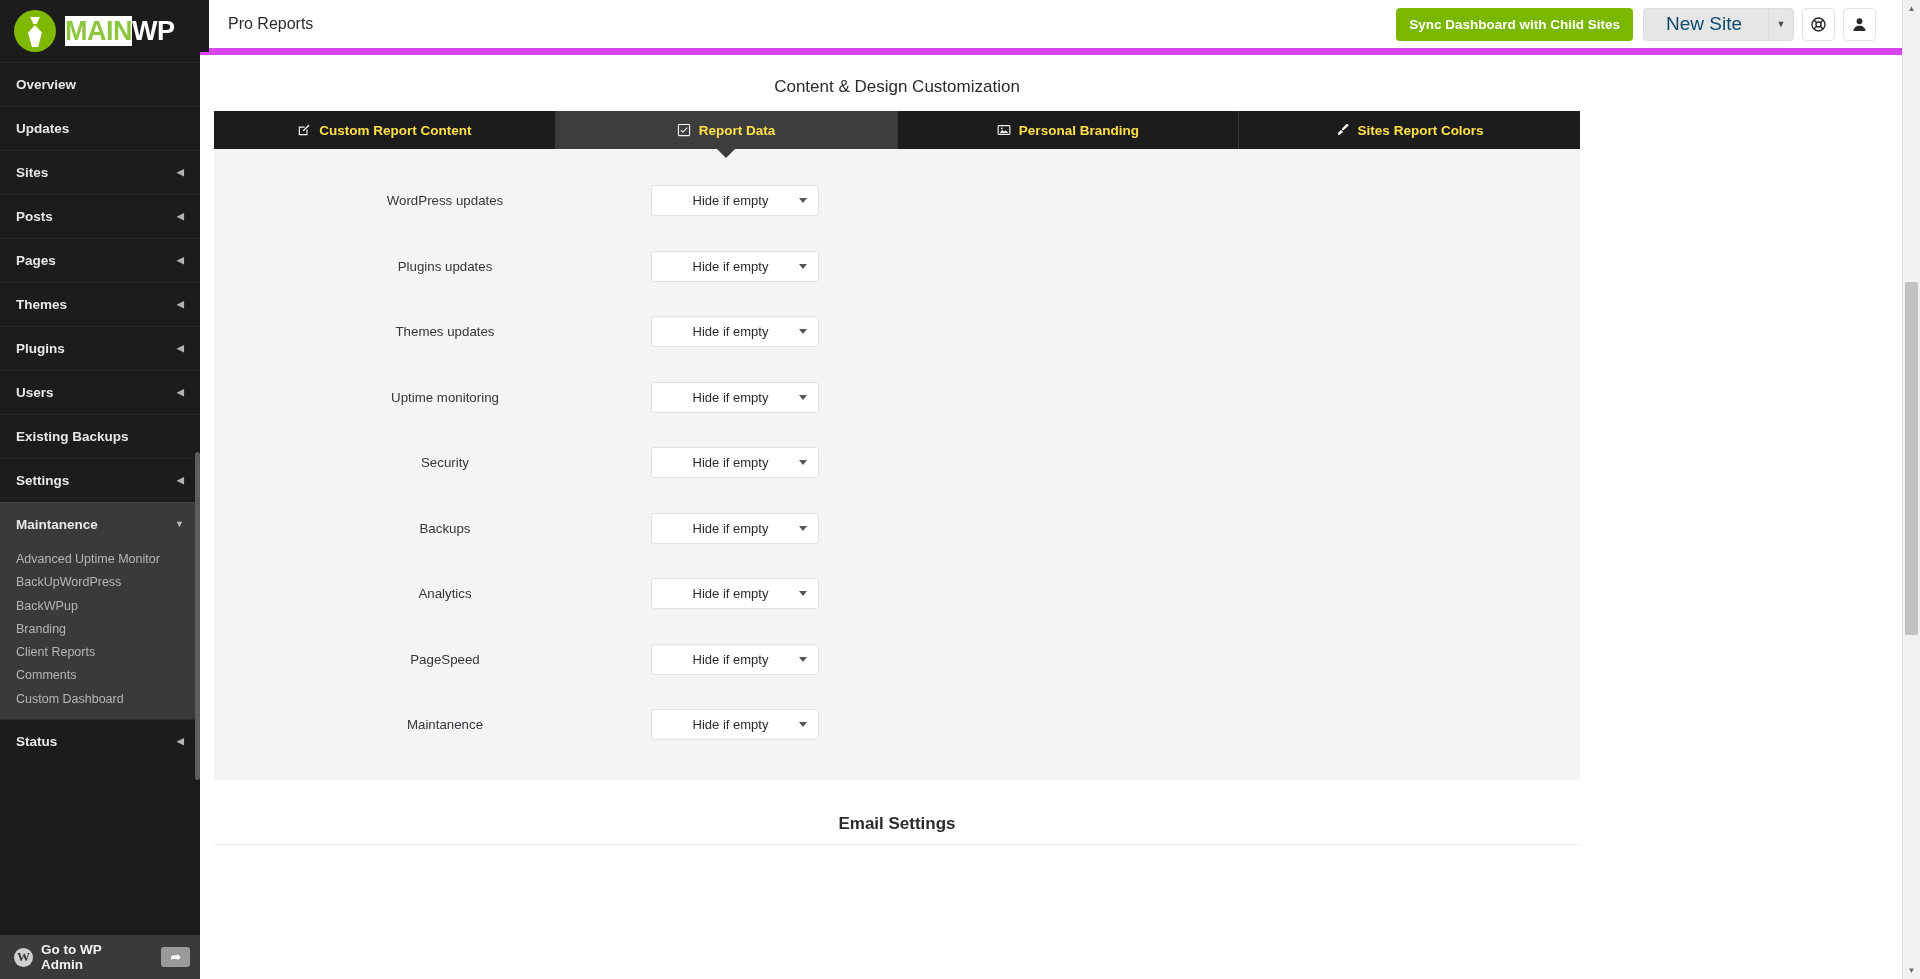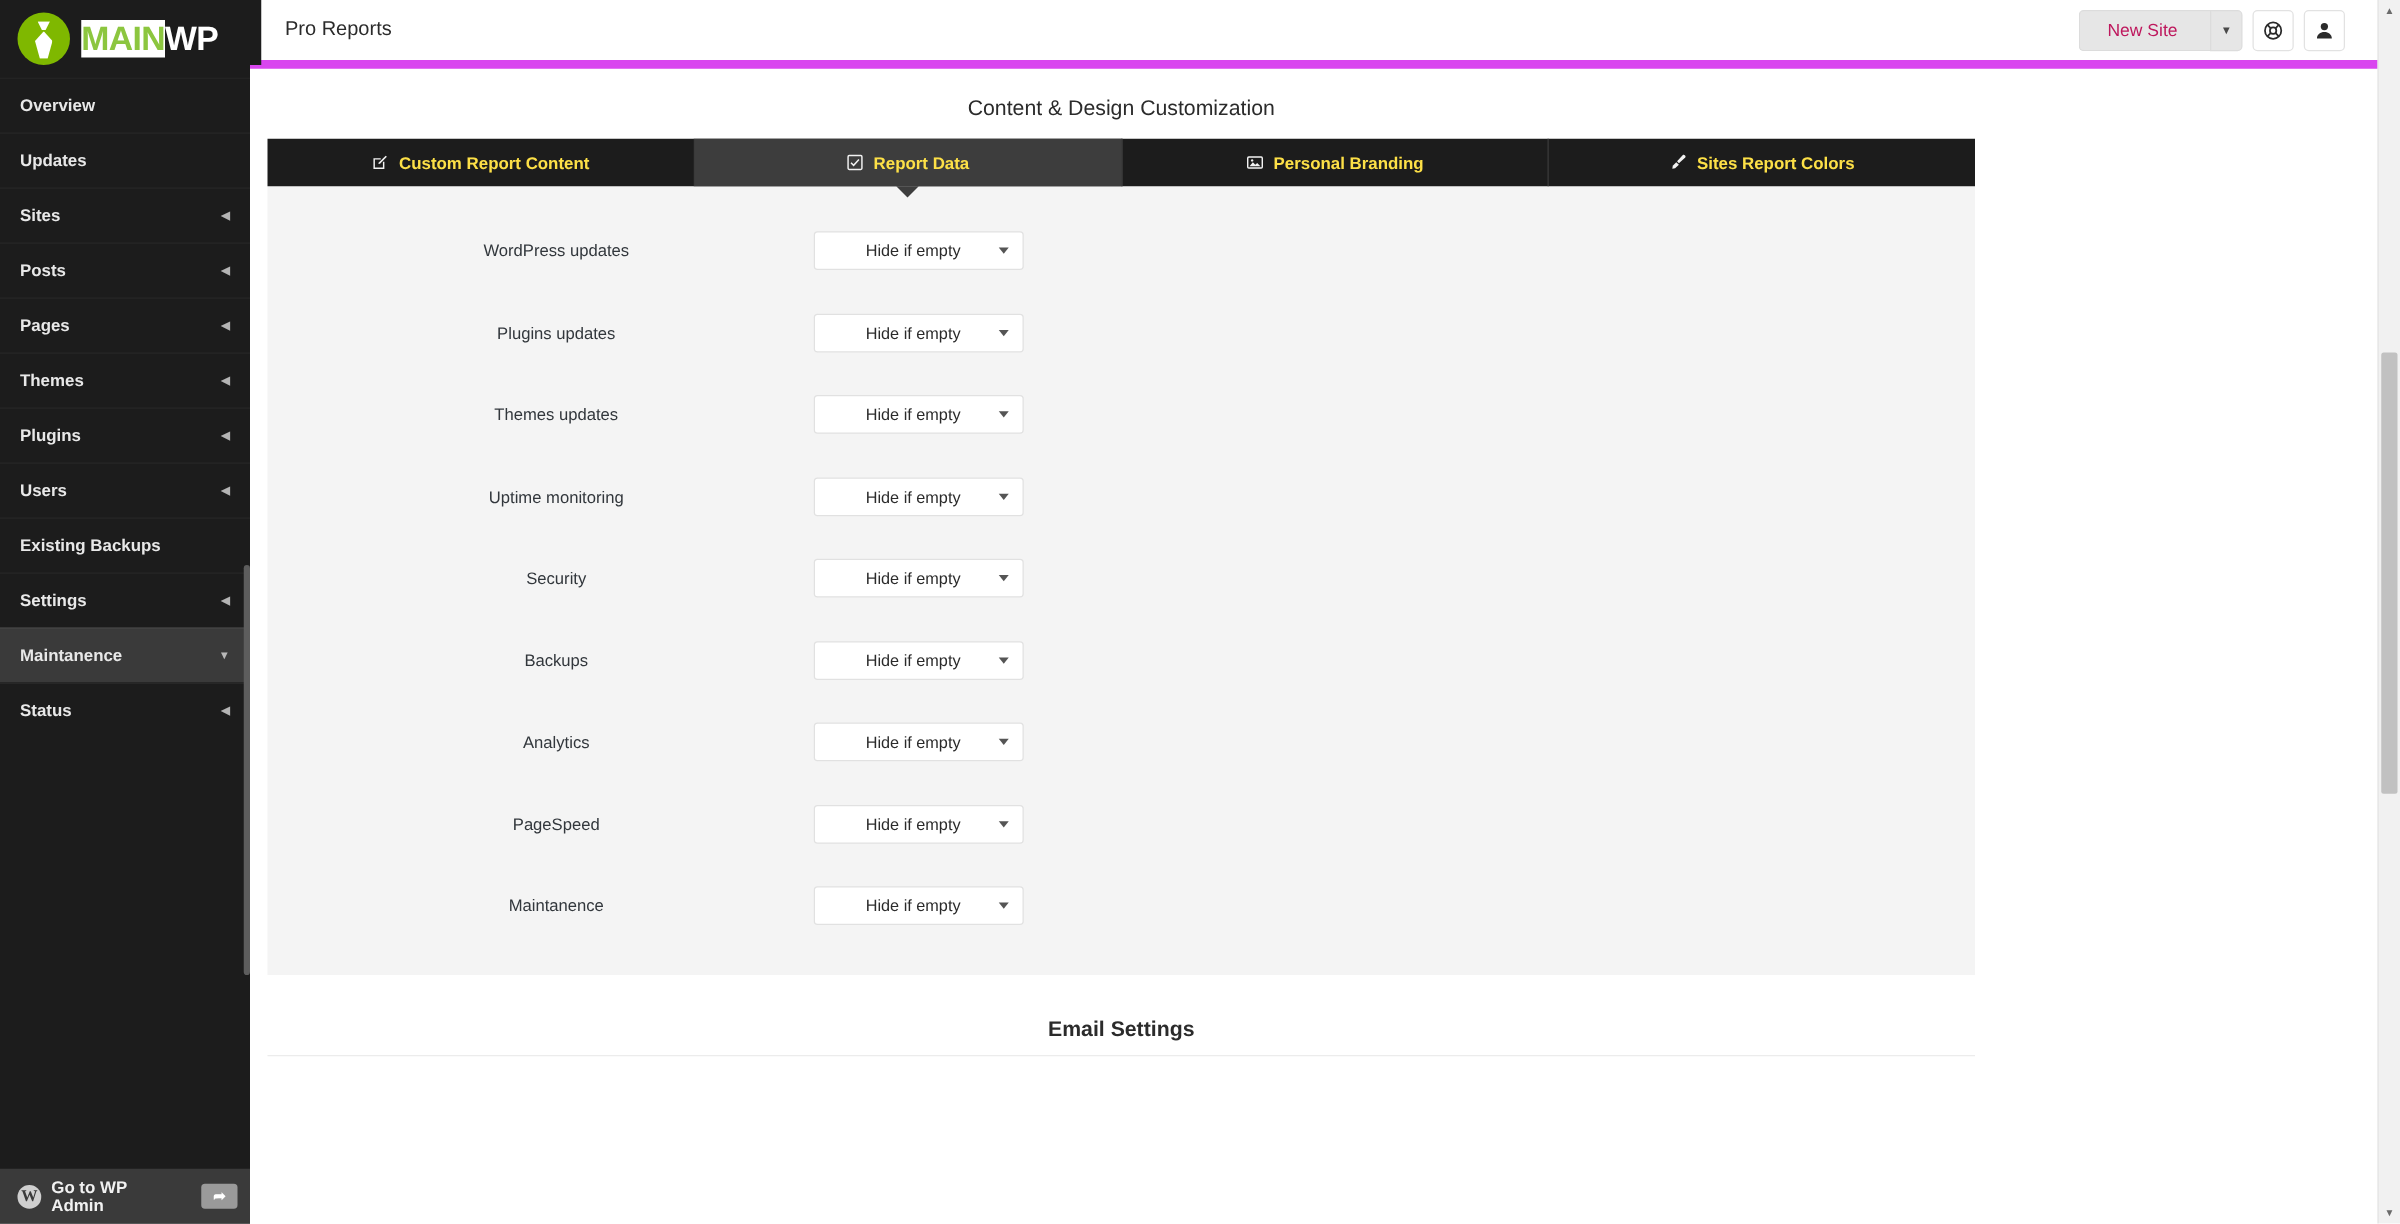--- a/index.html
+++ b/index.html
@@ -118,23 +118,23 @@
   }
   .topbar .spacer { flex: 1; }
   .btn-sync {
     background: #7ab800; color: #ffffff; border: 0; border-radius: 4px;
     font-size: 13.5px; font-weight: 700; height: 33px;
     padding: 0 13px; cursor: pointer;
     font-family: "Liberation Sans", sans-serif;
   }
   .newsite-group { display: flex; margin-left: 10px; }
   .btn-newsite {
-    background: #e6e6e6; color: #be185d; border: 1px solid #dcdcdc;
+    background: #e6e6e6; color: #0c4a6e; border: 1px solid #dcdcdc;
     border-right: 0; border-radius: 4px 0 0 4px;
-    height: 33px; padding: 0 26px 0 22px; font-size: 14px; cursor: pointer;
+    height: 33px; padding: 0 26px 0 22px; font-size: 19px; cursor: pointer;
     font-family: "Liberation Sans", sans-serif;
   }
   .btn-newsite-caret {
     background: #e6e6e6; border: 1px solid #dcdcdc; border-radius: 0 4px 4px 0;
     width: 26px; height: 33px; cursor: pointer;
     display: flex; align-items: center; justify-content: center;
     color: #4a4a4a; font-size: 9px;
   }
   .icon-btn {
     width: 33px; height: 33px; margin-left: 8px;
@@ -267,20 +267,29 @@
       </div>
       <div class="nav-item">
         <span class="lbl">Settings</span>
         <span class="caret">◀</span>
       </div>
 
       <div class="nav-group">
         <div class="nav-item">
           <span class="lbl">Maintanence</span>
           <span class="caret">▼</span>
+        </div>
+        <div class="nav-sub">
+          <div class="nav-sub-item">Advanced Uptime Monitor</div>
+          <div class="nav-sub-item">BackUpWordPress</div>
+          <div class="nav-sub-item">BackWPup</div>
+          <div class="nav-sub-item">Branding</div>
+          <div class="nav-sub-item">Client Reports</div>
+          <div class="nav-sub-item">Comments</div>
+          <div class="nav-sub-item">Custom Dashboard</div>
         </div>
       </div>
 
       <div class="nav-item status">
         <span class="lbl">Status</span>
         <span class="caret">◀</span>
       </div>
     </nav>
 
     <div class="sidebar-scroll">
@@ -295,20 +304,21 @@
     </div>
   </aside>
 
   <section class="main">
 
     <header class="topbar">
       <div class="darkblock"></div>
       <div class="page-title">Pro Reports</div>
       <div class="spacer"></div>
 
+      <button class="btn-sync">Sync Dashboard with Child Sites</button>
 
       <div class="newsite-group">
         <button class="btn-newsite">New Site</button>
         <div class="btn-newsite-caret">▼</div>
       </div>
 
       <div class="icon-btn">
         <svg width="17" height="17" viewBox="0 0 24 24">
           <circle cx="12" cy="12" r="9.2" fill="none" stroke="#2b2b2b" stroke-width="2"></circle>
           <circle cx="12" cy="12" r="3.6" fill="none" stroke="#2b2b2b" stroke-width="2"></circle>

